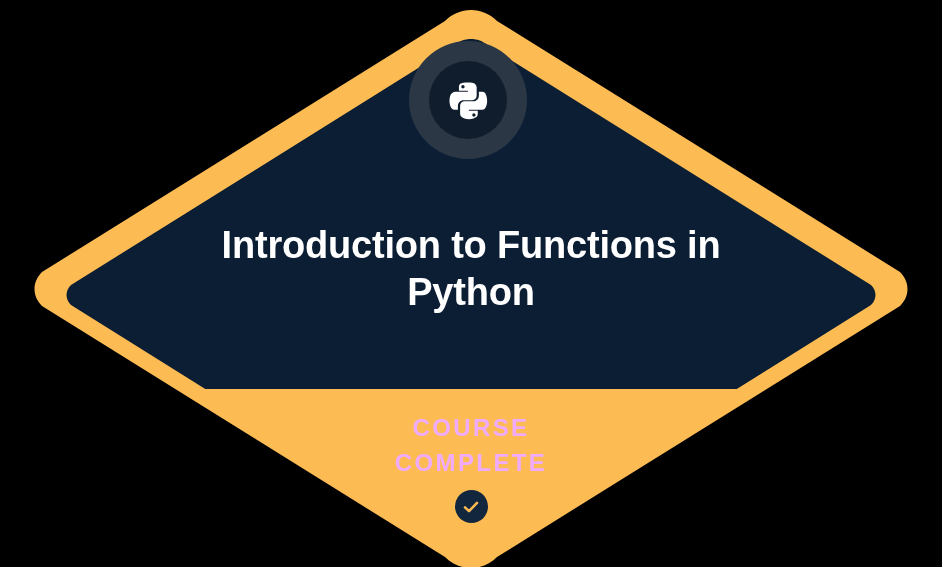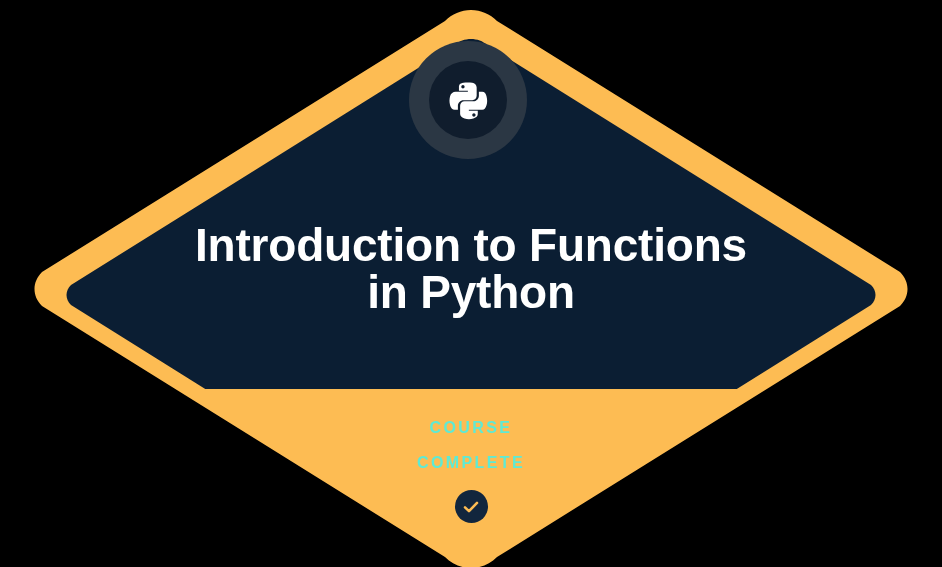--- a/index.html
+++ b/index.html
@@ -62,39 +62,39 @@
 
   
   .badge-title {
     position: absolute;
     left: 471px;
     top: 222px;
     transform: translateX(-50%);
     width: 560px;
     text-align: center;
     color: #ffffff;
-    font-size: 46px;
+    font-size: 38px;
     font-weight: 700;
     line-height: 47px;
     letter-spacing: -0.2px;
     font-family: "Liberation Sans", sans-serif;
   }
 
   
   .status-block {
     position: absolute;
     left: 471px;
     top: 410px;
     transform: translateX(-50%);
     width: 420px;
     text-align: center;
   }
   .status-label {
-    color: #5eead4;
-    font-size: 16px;
+    color: #f0abfc;
+    font-size: 24px;
     font-weight: 700;
     letter-spacing: 2.4px;
     line-height: 35px;
     font-family: "Liberation Sans", sans-serif;
     white-space: pre-line;
   }
   .status-check {
     margin: 10px auto 0;
     width: 33px;
     height: 33px;

